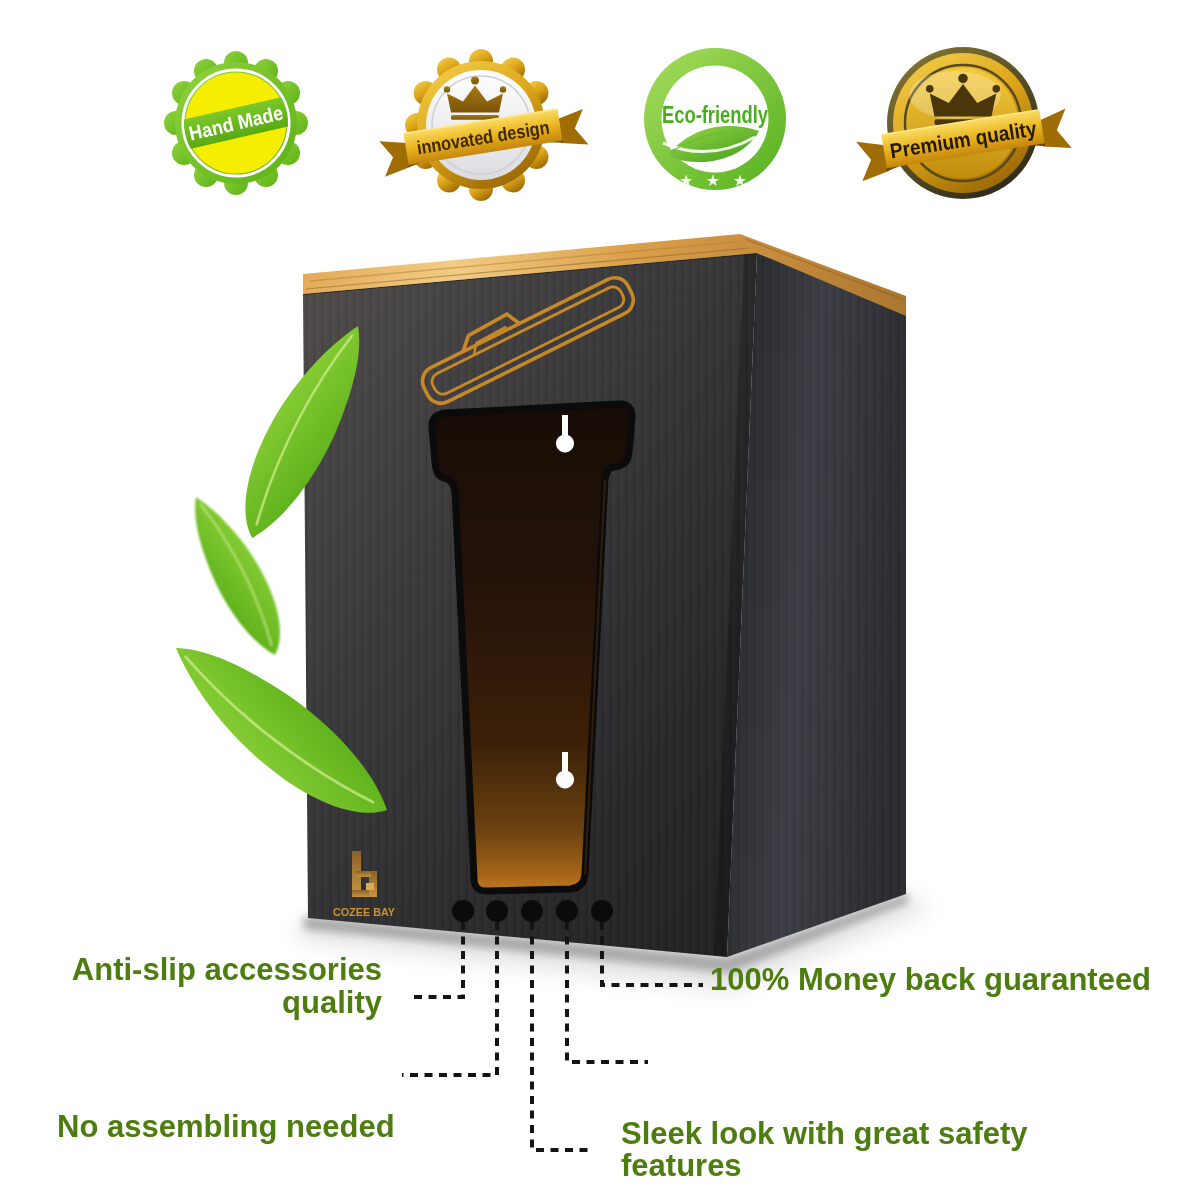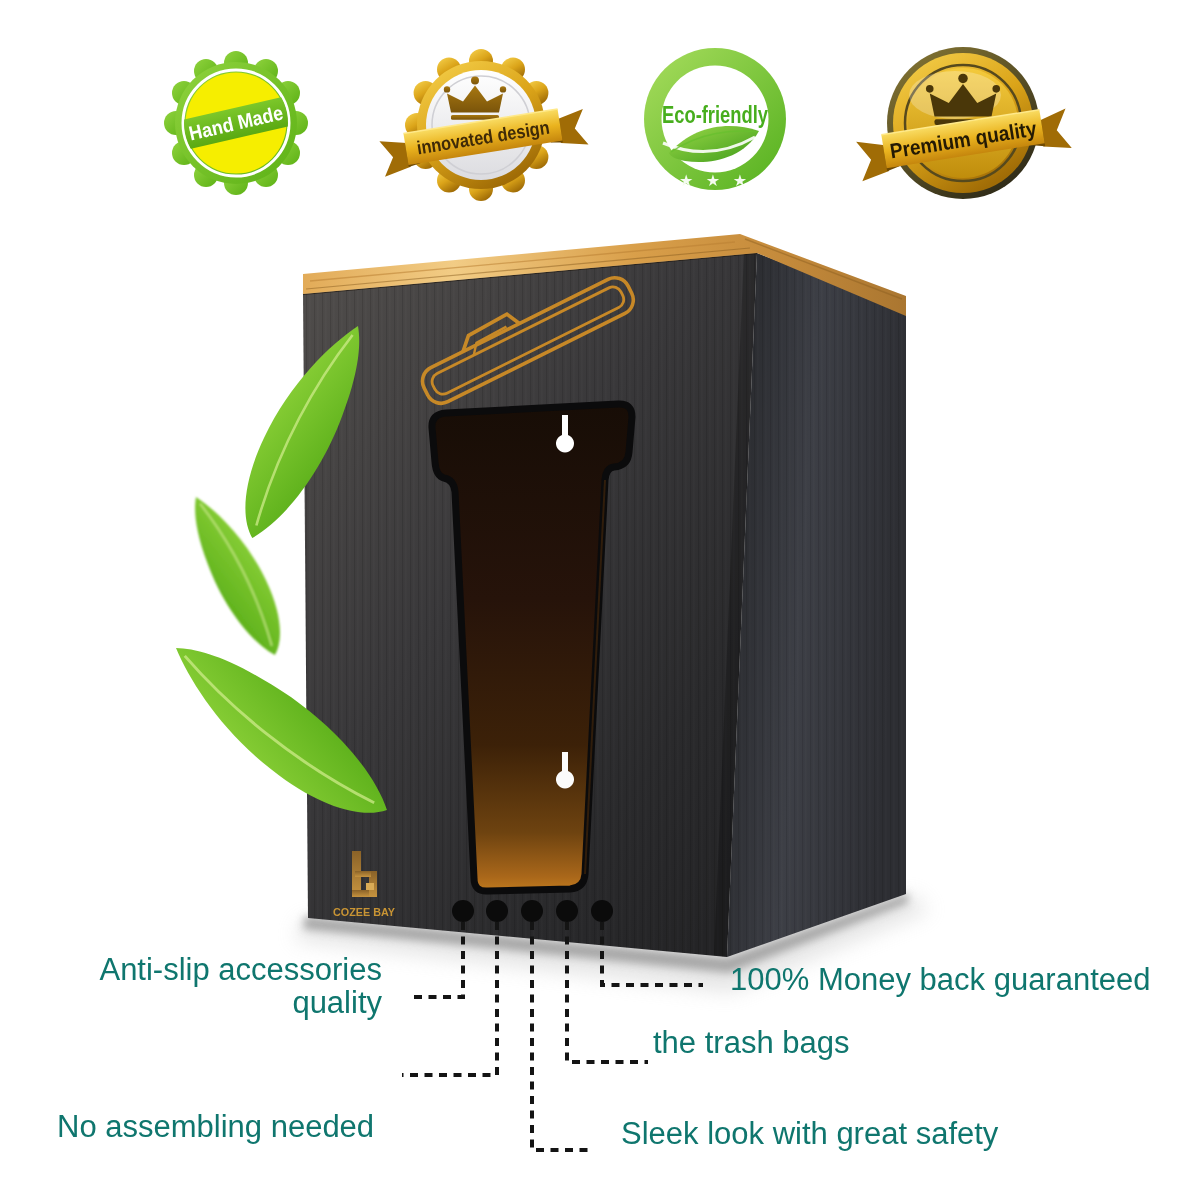--- a/index.html
+++ b/index.html
@@ -1,23 +1,23 @@
 <!DOCTYPE html>
 <html><head>
 <meta charset="utf-8">
 <style>
   html,body{margin:0;padding:0;background:#ffffff;}
   body{width:1200px;height:1200px;position:relative;overflow:hidden;
        font-family:"Liberation Sans",sans-serif;}
   .scene{position:absolute;left:0;top:0;}
-  .callout{position:absolute;font-weight:400;color:#0f766e;font-size:31px;line-height:33px;letter-spacing:0px;}
+  .callout{position:absolute;font-weight:700;color:#4d7c0f;font-size:31px;line-height:33px;letter-spacing:0px;}
   .callout .l2{display:block;}
   #co-anti{top:953px;right:818px;text-align:right;}
   #co-noasm{left:57px;top:1110px;}
-  #co-money{left:710px;top:963px;margin-left:20px;}
+  #co-money{left:710px;top:963px;}
   #co-compat{left:653px;top:1028px;line-height:30px;}
   #co-sleek{left:621px;top:1118px;line-height:32px;}
   svg text{font-family:"Liberation Sans",sans-serif;}
 </style>
 </head>
 <body>
 
 <svg class="scene" width="1200" height="1200" viewBox="0 0 1200 1200">
   <defs>
     <linearGradient id="frontGrad" x1="0" y1="0" x2="0.85" y2="1">
@@ -292,17 +292,17 @@
   <span>Anti-slip accessories</span>
   <span class="l2">quality</span>
 </div>
 <div class="callout" id="co-noasm">
   <span>No assembling needed</span>
 </div>
 <div class="callout" id="co-money">
   <span>100% Money back guaranteed</span>
 </div>
 <div class="callout" id="co-compat">
-  <span class="l2">the trash bags</span>
 </div>
 <div class="callout" id="co-sleek">
   <span>Sleek look with great safety</span>
+  <span class="l2">features</span>
 </div>
 
 </body></html>

